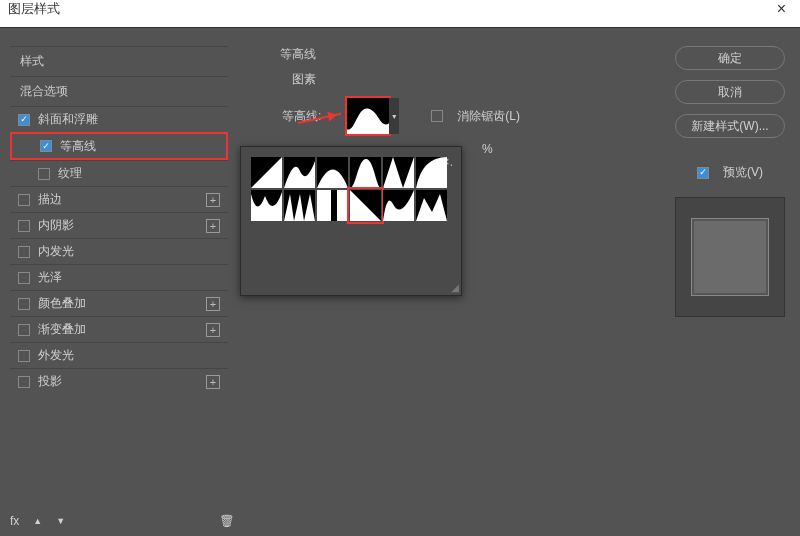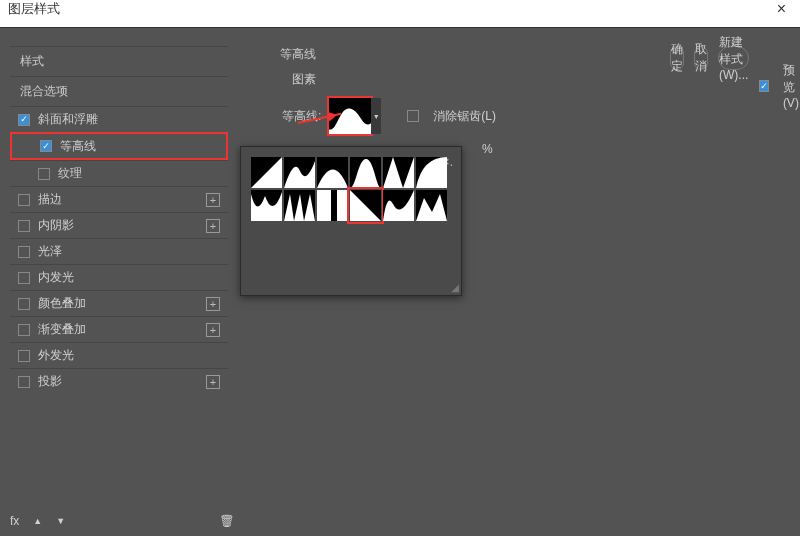--- a/index.html
+++ b/index.html
@@ -13,34 +13,34 @@
 .style-list{}
 .style-item{display:flex;align-items:center;height:26px;padding:12px 8px;border-top:1px solid #454545;cursor:pointer}
 .style-item.sub{padding-left:28px}
 .chk{width:12px;height:12px;border:1px solid #888;margin-right:8px;display:flex;align-items:center;justify-content:center;background:#535353}
 .chk.on{background:#3a8fd8}
 .chk.on::after{content:"✓";color:#fff;font-size:9px;line-height:1}
 .plus{margin-left:auto;width:14px;height:14px;border:1px solid #999;display:flex;align-items:center;justify-content:center;font-size:11px;color:#bbb}
 .red-border{border:2px solid #e33}
 .bottom-tools{position:absolute;left:10px;bottom:8px;display:flex;gap:14px;align-items:center;color:#999}
 .bottom-tools .trash{margin-left:140px}
-.right-panel{position:absolute;right:10px;top:18px;width:120px;display:flex;gap:10px;align-items:flex-start}
+.right-panel{position:absolute;right:10px;top:18px;width:120px;display:flex;flex-direction:column;gap:10px;align-items:center}
 .btn{width:110px;height:24px;border:1px solid #777;border-radius:12px;background:#535353;display:flex;align-items:center;justify-content:center;cursor:pointer}
 .preview-chk{display:flex;align-items:center;gap:6px;margin-top:16px}
 .preview-box{width:110px;height:120px;background:#454545;border:1px solid #333;margin-top:6px;display:flex;align-items:center;justify-content:center}
 .preview-inner{width:78px;height:78px;background:#6b6b6b;border:1px solid #888;box-shadow:inset 0 0 0 2px #555}
 .center-area{position:absolute;left:240px;top:18px;right:140px}
 .grp-title{color:#ccc;margin-left:40px}
 .grp-sub{color:#ccc;margin-left:52px;margin-top:8px}
-.contour-row{display:flex;align-items:center;gap:8px;margin-top:10px;margin-left:42px}
+.contour-row{display:flex;align-items:center;gap:26px;margin-top:10px;margin-left:42px}
 .contour-label{color:#ccc}
 .contour-thumb{width:42px;height:36px;background:#000;position:relative;cursor:pointer}
 .contour-thumb.hlred{outline:2px solid #e33}
 .contour-thumb .carrow{position:absolute;right:-10px;top:0;width:10px;height:36px;background:#3a3a3a;display:flex;align-items:center;justify-content:center;color:#ccc;font-size:8px}
-.antialias{display:flex;align-items:center;gap:6px;margin-left:28px}
+.antialias{display:flex;align-items:center;gap:6px;margin-left:16px}
 .range-row{display:flex;align-items:center;gap:8px;margin-left:42px;margin-top:8px}
 .popup{position:absolute;left:240px;top:118px;width:222px;height:150px;background:#4a4a4a;border:1px solid #2a2a2a;box-shadow:0 2px 8px rgba(0,0,0,.5);padding:10px}
 .popup .gear{position:absolute;right:8px;top:8px;color:#bbb;font-size:12px}
 .preset-grid{display:flex;flex-wrap:wrap;gap:2px;width:200px}
 .preset{width:31px;height:31px;background:#000;position:relative;cursor:pointer}
 .preset svg{width:100%;height:100%}
 .preset.sel{outline:2px solid #2aa8d8}
 .preset.redhl{outline:2px solid #e33;outline-offset:1px}
 .resize-grip{position:absolute;right:2px;bottom:2px;color:#777;font-size:10px}
 .arrow1{position:absolute;left:298px;top:94px;width:44px;height:2px;background:#e33;transform:rotate(-12deg);transform-origin:left center}
@@ -79,25 +79,25 @@
           <span>描边</span>
           <span class="plus">+</span>
         </div>
         <div class="style-item">
           <span class="chk"></span>
           <span>内阴影</span>
           <span class="plus">+</span>
         </div>
         <div class="style-item">
           <span class="chk"></span>
+          <span>内发光</span>
+        </div>
+        <div class="style-item">
+          <span class="chk"></span>
           <span>光泽</span>
-        </div>
-        <div class="style-item">
-          <span class="chk"></span>
-          <span>内发光</span>
         </div>
         <div class="style-item">
           <span class="chk"></span>
           <span>颜色叠加</span>
           <span class="plus">+</span>
         </div>
         <div class="style-item">
           <span class="chk"></span>
           <span>渐变叠加</span>
           <span class="plus">+</span>

